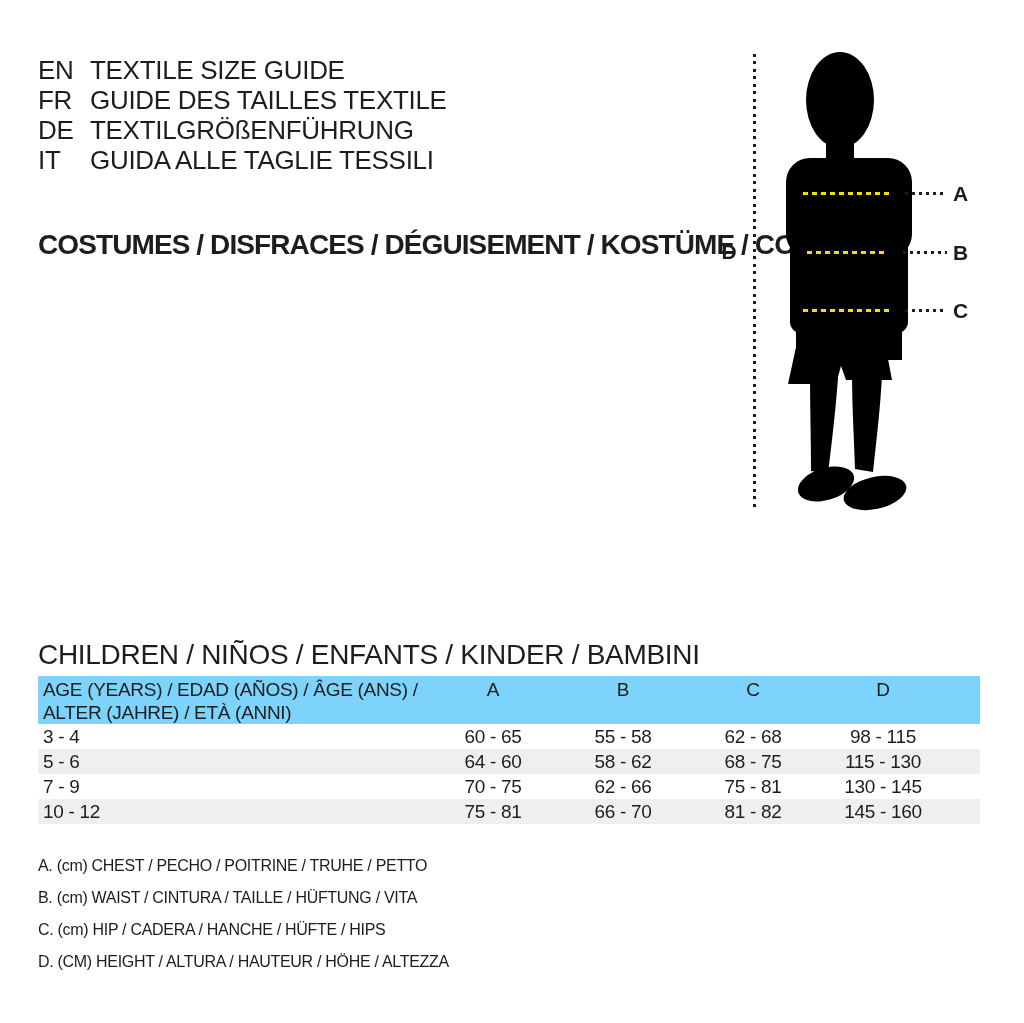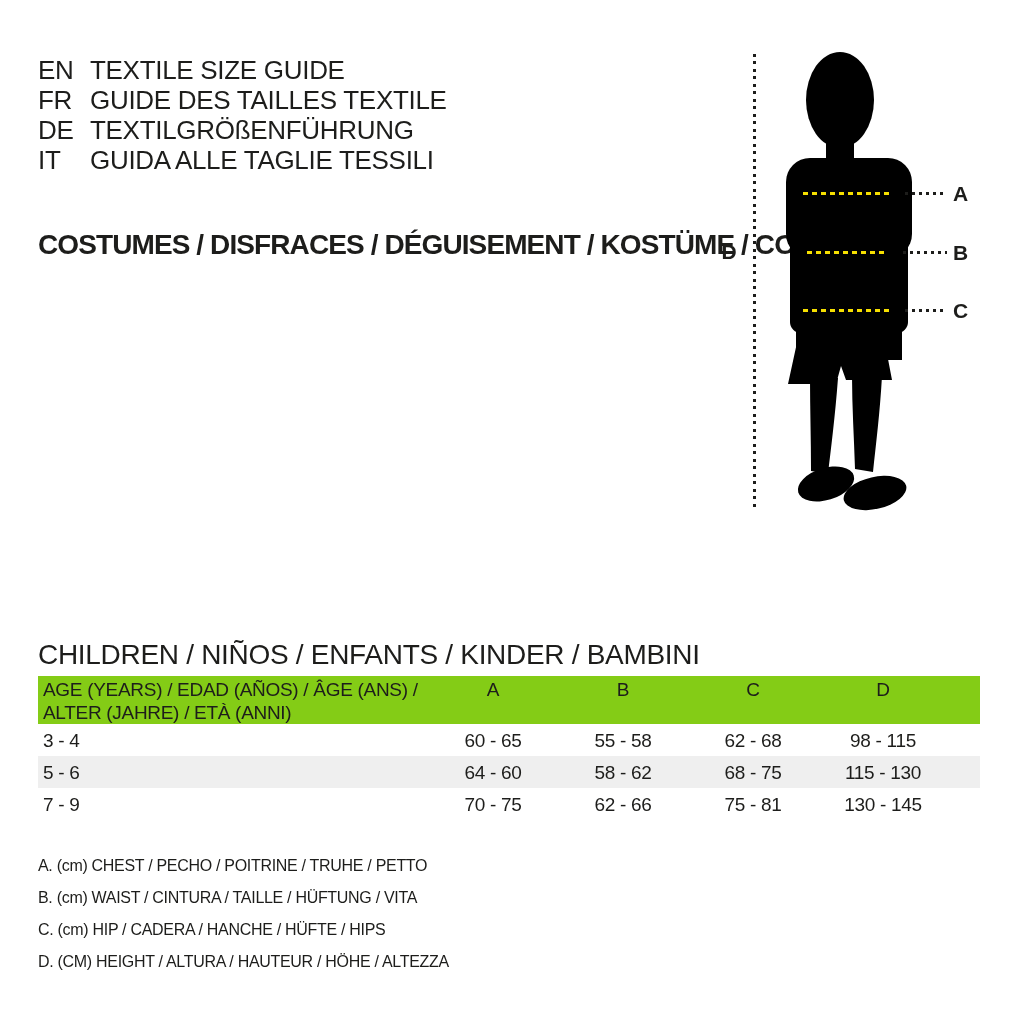--- a/index.html
+++ b/index.html
@@ -60,25 +60,25 @@
   }
   table.size-table {
     position: absolute; left: 38px; top: 676px; width: 942px;
     border-collapse: collapse; table-layout: fixed;
     font-size: 19px; letter-spacing: -0.3px;
   }
   .size-table col.c-age { width: 390px; }
   .size-table col.c-val { width: 130px; }
   .size-table col.c-fill { width: 32px; }
   .size-table thead th {
-    background: #84cc16; font-weight: normal; text-align: center;
+    background: #7dd3fc; font-weight: normal; text-align: center;
     vertical-align: top; padding-top: 2px; height: 48px; line-height: 23px;
   }
   .size-table thead th.age-th { text-align: left; padding-left: 5px; }
-  .size-table tbody td { height: 32px; line-height: 23px; text-align: center; }
+  .size-table tbody td { height: 25px; line-height: 23px; text-align: center; }
   .size-table tbody td.age-td { text-align: left; padding-left: 5px; }
   .size-table tbody tr:nth-child(even) { background: #efefef; }
 
   
   .legend { position: absolute; left: 38px; top: 850px; }
   .legend-line { font-size: 16px; letter-spacing: -0.3px; line-height: 32px; white-space: nowrap; }
 </style>
 </head>
 <body>
 
@@ -179,20 +179,28 @@
       <td></td>
     </tr>
     <tr>
       <td class="age-td">7 - 9</td>
       <td>70 - 75</td>
       <td>62 - 66</td>
       <td>75 - 81</td>
       <td>130 - 145</td>
       <td></td>
     </tr>
+    <tr>
+      <td class="age-td">10 - 12</td>
+      <td>75 - 81</td>
+      <td>66 - 70</td>
+      <td>81 - 82</td>
+      <td>145 - 160</td>
+      <td></td>
+    </tr>
   </tbody>
 </table>
 
 <div class="legend">
   <div class="legend-line">A. (cm) CHEST / PECHO / POITRINE / TRUHE / PETTO</div>
   <div class="legend-line">B. (cm) WAIST / CINTURA / TAILLE / HÜFTUNG / VITA</div>
   <div class="legend-line">C. (cm) HIP / CADERA / HANCHE / HÜFTE / HIPS</div>
   <div class="legend-line">D. (CM) HEIGHT / ALTURA / HAUTEUR / HÖHE / ALTEZZA</div>
 </div>
 

